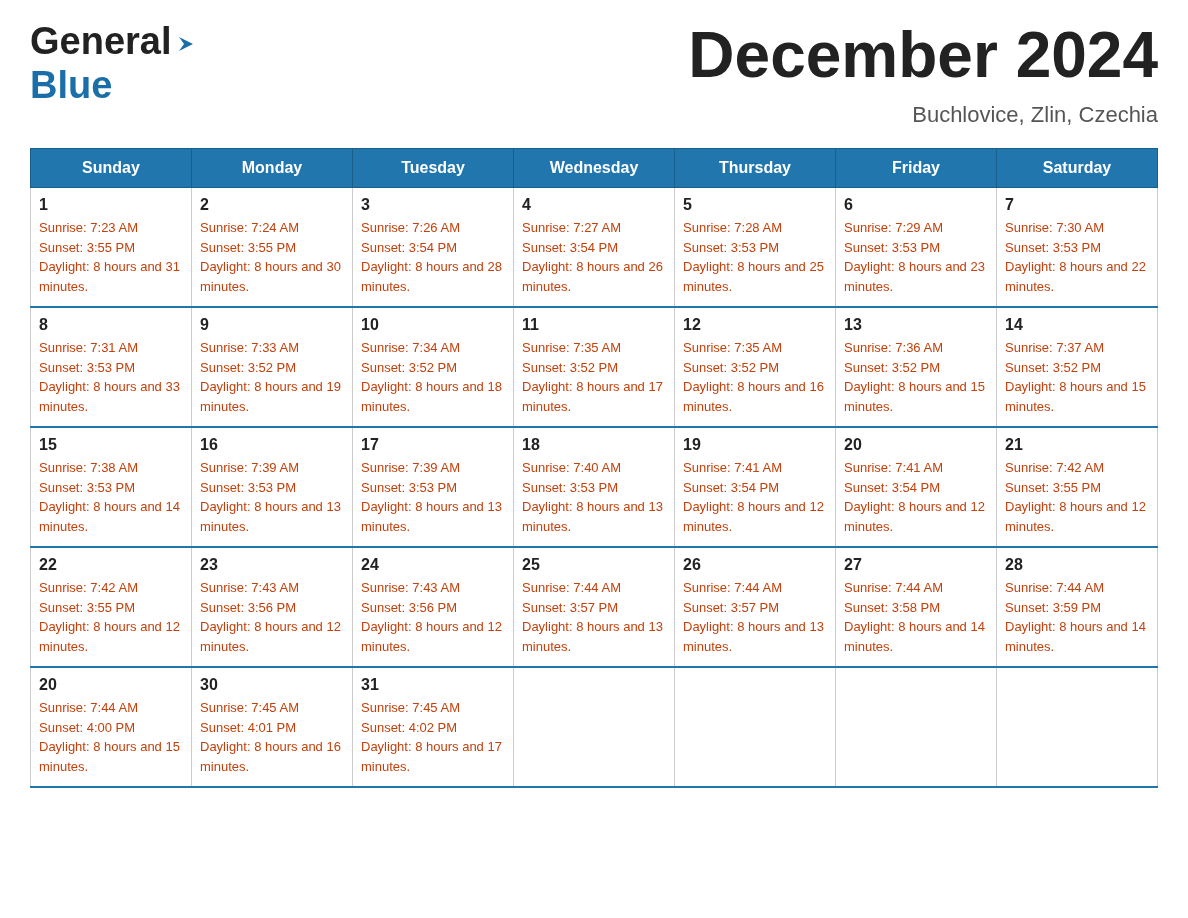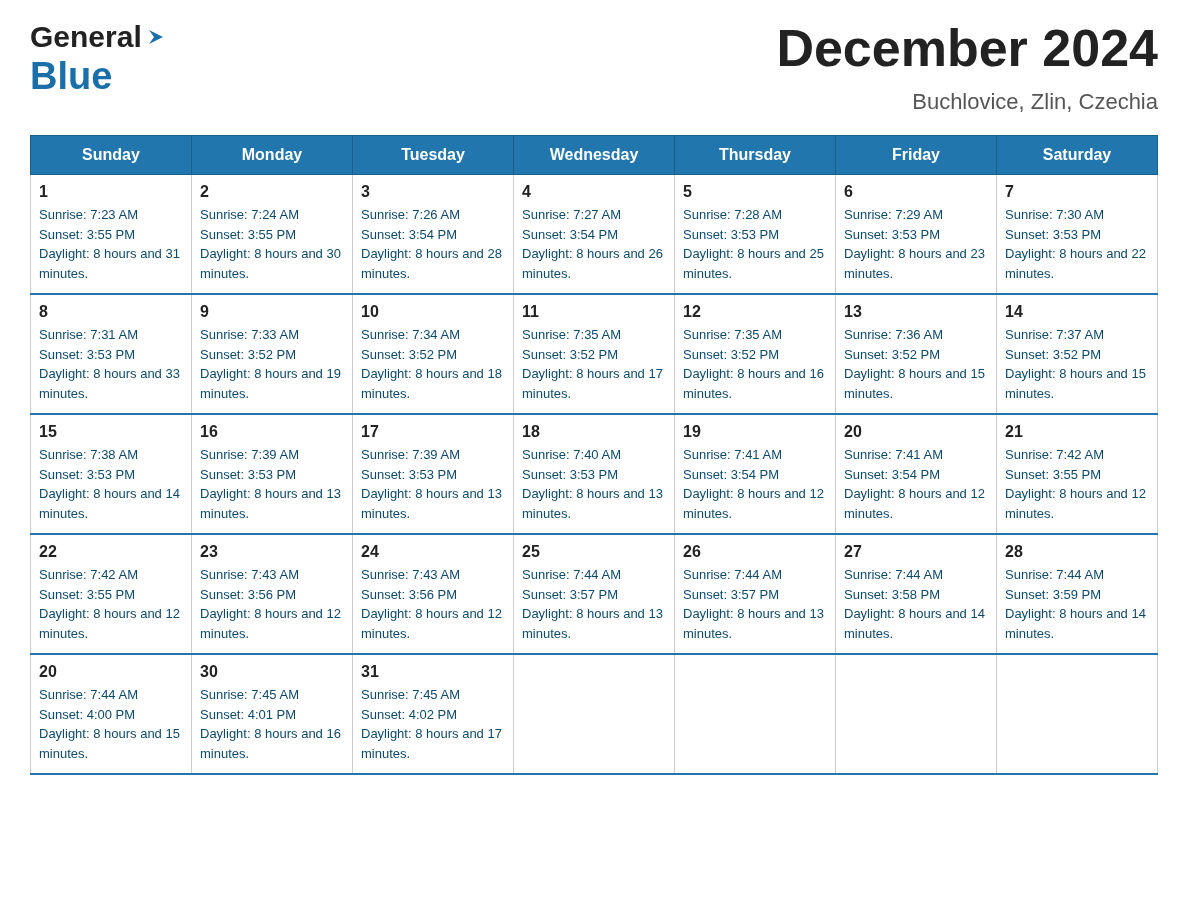--- a/index.html
+++ b/index.html
@@ -14,21 +14,21 @@
     .header-area {
       display: flex;
       justify-content: space-between;
       align-items: flex-start;
       margin-bottom: 20px;
     }
     .title-area {
       text-align: right;
     }
     .calendar-title {
-      font-size: 52px;
+      font-size: 64px;
       font-weight: bold;
       color: #222;
       line-height: 1.1;
     }
     .calendar-subtitle {
       font-size: 22px;
       color: #555;
       margin-top: 12px;
     }
     table {
@@ -58,35 +58,35 @@
     }
     .day-number {
       font-size: 16px;
       font-weight: bold;
       margin-bottom: 4px;
       display: block;
     }
     .day-info {
       font-size: 13px;
       line-height: 1.5;
-      color: #0c4a6e;
+      color: #c2410c;
     }
     .empty-cell {
       background: #fff;
     }
     .logo-block {
       line-height: 1.2;
     }
   </style>
 </head>
 <body>
 
 <div class="header-area">
   <div class="logo-block">
-    <div style="font-size:30px; font-weight:bold; color:#222; line-height:1.15;">
+    <div style="font-size:38px; font-weight:bold; color:#222; line-height:1.15;">
       <span>General</span><span style="display:inline-block; margin-left:3px; position:relative; top:1px;">
         <svg width="22" height="22" viewBox="0 0 22 22">
             <polygon points="4,4 18,11 4,18 9,11" fill="#1a6fa8"></polygon>
           </svg>
       </span>
     </div>
     <div style="font-size:38px; font-weight:bold; color:#1a6fa8; line-height:1.15;">
       <span>Blue</span>
     </div>
   </div>

